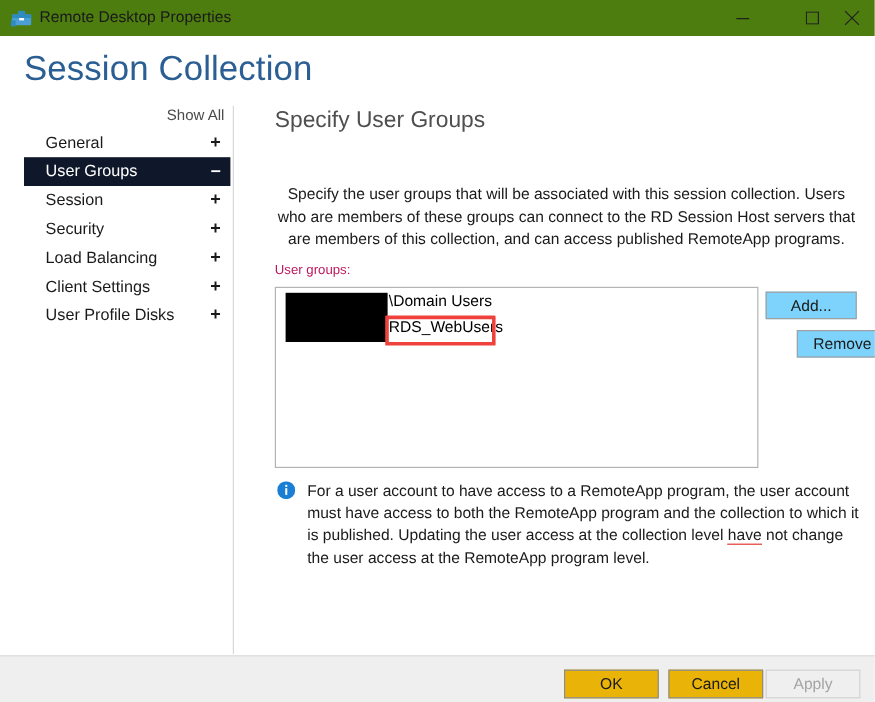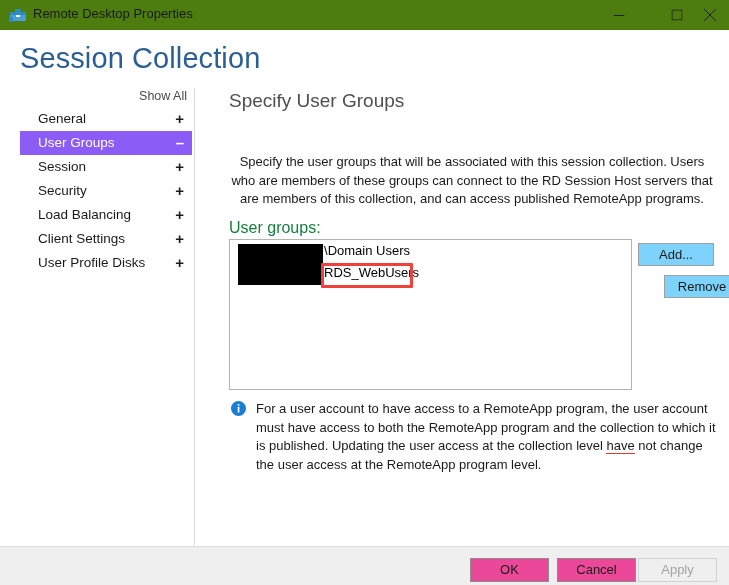--- a/index.html
+++ b/index.html
@@ -85,21 +85,21 @@
     position: absolute;
     left: 18px; top: 0;
   }
   .nav-item .nav-sign {
     position: absolute;
     right: 8px; top: 0;
     font-size: 15px;
     font-weight: bold;
   }
   .nav-item.selected {
-    background: #8b5cf6;
+    background: #0f172a;
     color: #ffffff;
   }
 
   .vdivider {
     position: absolute;
     left: 194px; top: 88px;
     width: 1px; height: 457px;
     background: #d8d8d8;
   }
 
@@ -117,22 +117,22 @@
     left: 229px; top: 153px;
     width: 486px;
     font-size: 13px;
     line-height: 18.5px;
     color: #1a1a1a;
     text-align: center;
   }
   .field-label {
     position: absolute;
     left: 229px; top: 219px;
-    font-size: 16px;
-    color: #15803d;
+    font-size: 11px;
+    color: #be185d;
   }
 
   
   .listbox {
     position: absolute;
     left: 229px; top: 239px;
     width: 401px; height: 149px;
     border: 1px solid #b4b4b4;
     background: #ffffff;
     overflow: hidden;
@@ -204,21 +204,21 @@
     position: absolute;
     left: 0; top: 546px;
     width: 729px; height: 39px;
     background: #efefef;
     border-top: 1px solid #dcdcdc;
   }
   .footer-btn {
     position: absolute;
     top: 11px;
     width: 79px; height: 24px;
-    background: #ec4899;
+    background: #eab308;
     border: 1px solid #8c8c8c;
     font-size: 13px;
     color: #1a1a1a;
     text-align: center;
     line-height: 22px;
     cursor: default;
     box-sizing: border-box;
   }
   .footer-btn.disabled {
     color: #a3a3a3;

